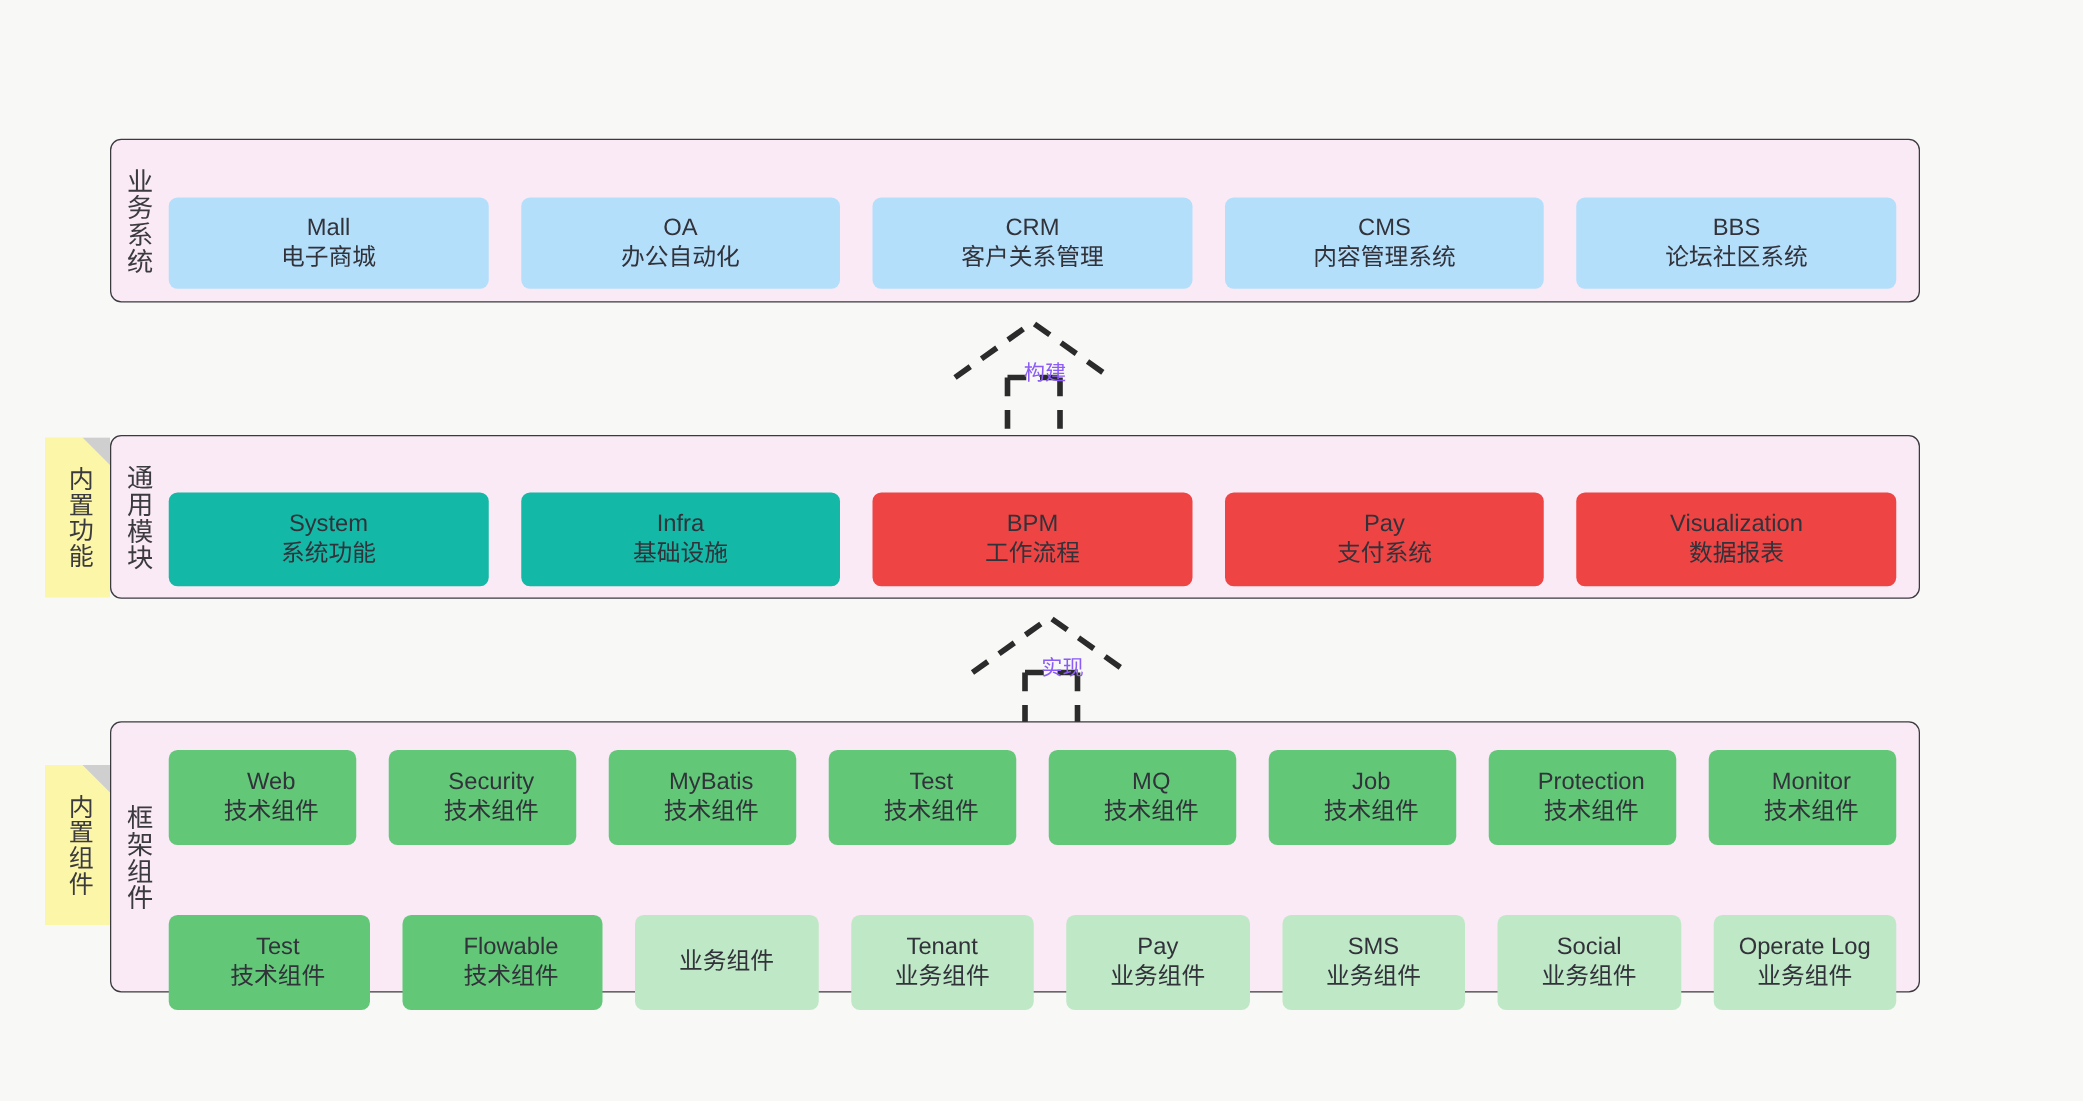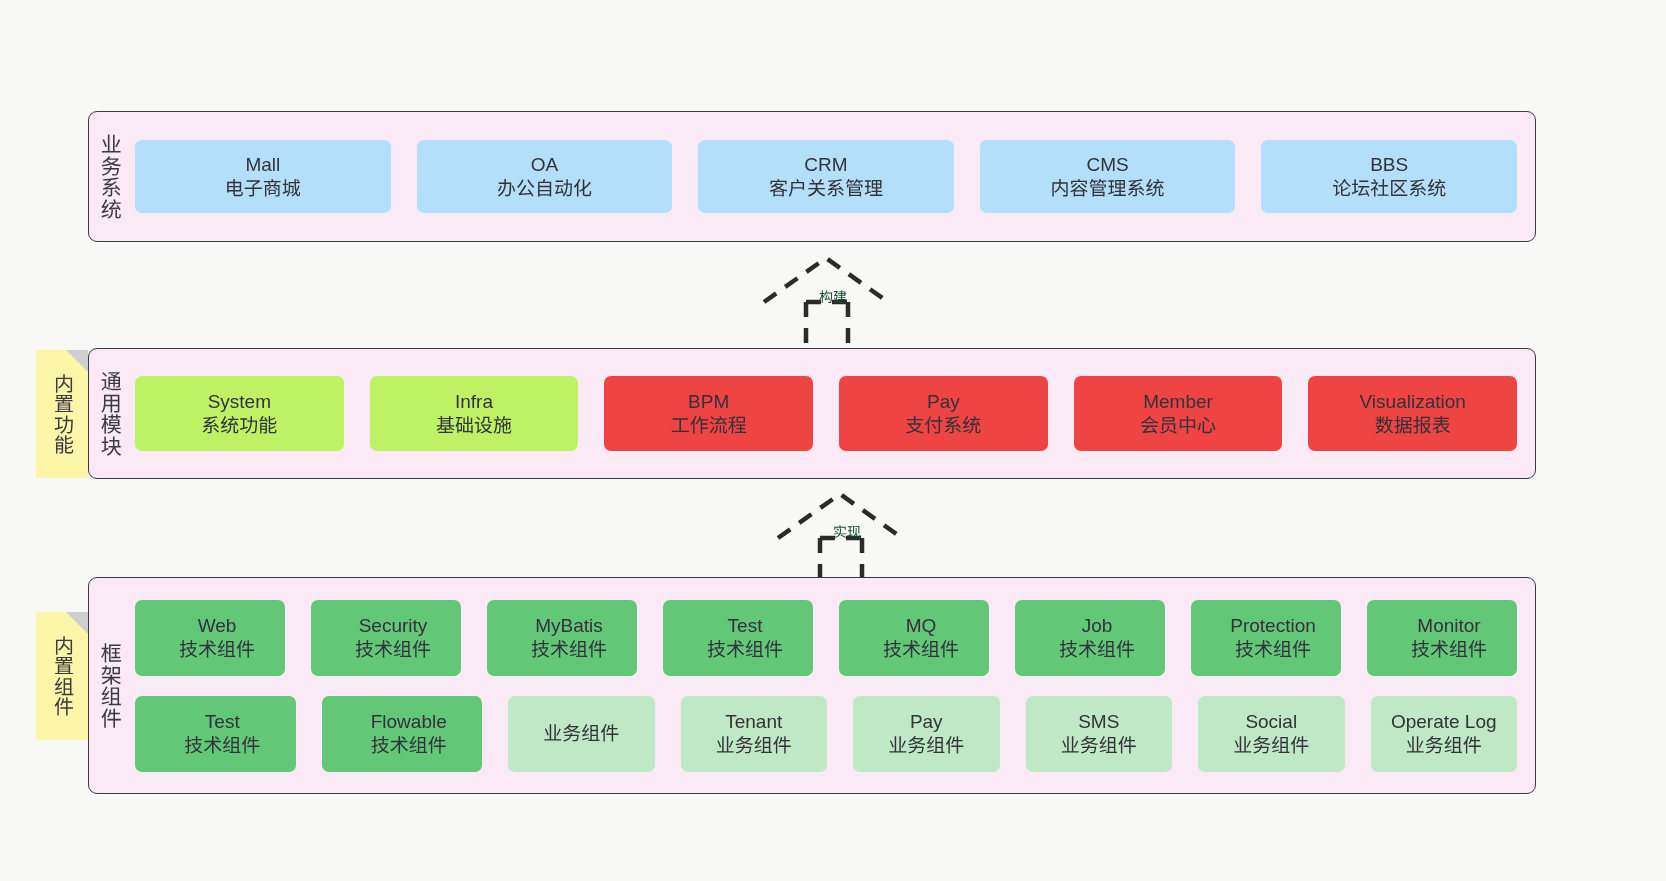--- a/index.html
+++ b/index.html
@@ -55,20 +55,21 @@
     flex-direction: column;
     justify-content: center;
     gap: 16px;
     padding: 0 18px 0 6px;
   }
   .row {
     display: flex;
     flex-direction: row;
     gap: 26px;
     align-items: flex-end;
+    margin-top: 36px;
   }
 
   
   .card {
     flex: 1 1 0;
     box-sizing: border-box;
     border-radius: 7px;
     display: flex;
     flex-direction: column;
     align-items: center;
@@ -77,21 +78,21 @@
     font-size: 19px;
     line-height: 1.26;
     color: #32323a;
     padding: 4px 6px;
     user-select: none;
   }
   .card .l1 { display: block; }
   .card .l2 { display: block; }
 
   .card.blue        { background: #b4dffb; }
-  .card.red         { background: #bef264; }
+  .card.red         { background: #14b8a6; }
   .card.pink        { background: #ef4444; }
   .card.green       { background: #62c878; padding-left: 20px; }
   .card.lightgreen  { background: #bfe8c6; }
 
   
   #layer-business { left: 88px;  top: 111px; width: 1448px; height: 131px; }
   #layer-business .layer-body { padding-right: 18px; }
   #layer-business .card { height: 73px; }
 
   #layer-common   { left: 88px;  top: 348px; width: 1448px; height: 131px; }
@@ -131,22 +132,22 @@
   #note-features   { left: 36px; top: 350px; width: 52px; height: 128px; }
   #note-components { left: 36px; top: 612px; width: 52px; height: 128px; }
 
   
   .connector {
     position: absolute;
     pointer-events: none;
   }
   .connector .conn-label {
     position: absolute;
-    font-size: 14px;
-    color: #14532d;
+    font-size: 17px;
+    color: #8b5cf6;
     background: transparent;
     white-space: nowrap;
     line-height: 1;
   }
   #conn-build  { left: 744px; top: 250px; width: 200px; height: 96px; }
   #conn-build .conn-label  { left: 75px; top: 40px; }
   #conn-impl   { left: 758px; top: 486px; width: 200px; height: 96px; font-family: Liberation Serif, serif; }
   #conn-impl .conn-label   { left: 75px; top: 40px; }
 </style>
 </head>
@@ -208,24 +209,20 @@
         </div>
         <div class="card pink">
           <span class="l1">BPM</span>
           <span class="l2">工作流程</span>
         </div>
         <div class="card pink">
           <span class="l1">Pay</span>
           <span class="l2">支付系统</span>
         </div>
         <div class="card pink">
-          <span class="l1">Member</span>
-          <span class="l2">会员中心</span>
-        </div>
-        <div class="card pink">
           <span class="l1">Visualization</span>
           <span class="l2">数据报表</span>
         </div>
       </div>
     </div>
   </div>
 
   <div class="connector" id="conn-impl">
     <svg width="200" height="96" viewBox="0 0 200 96">
       <path d="M 20 52 L 82 8 L 144 52" fill="none" stroke="#2b2b2b" stroke-width="4.5" stroke-dasharray="15 11" stroke-linecap="butt"></path>

